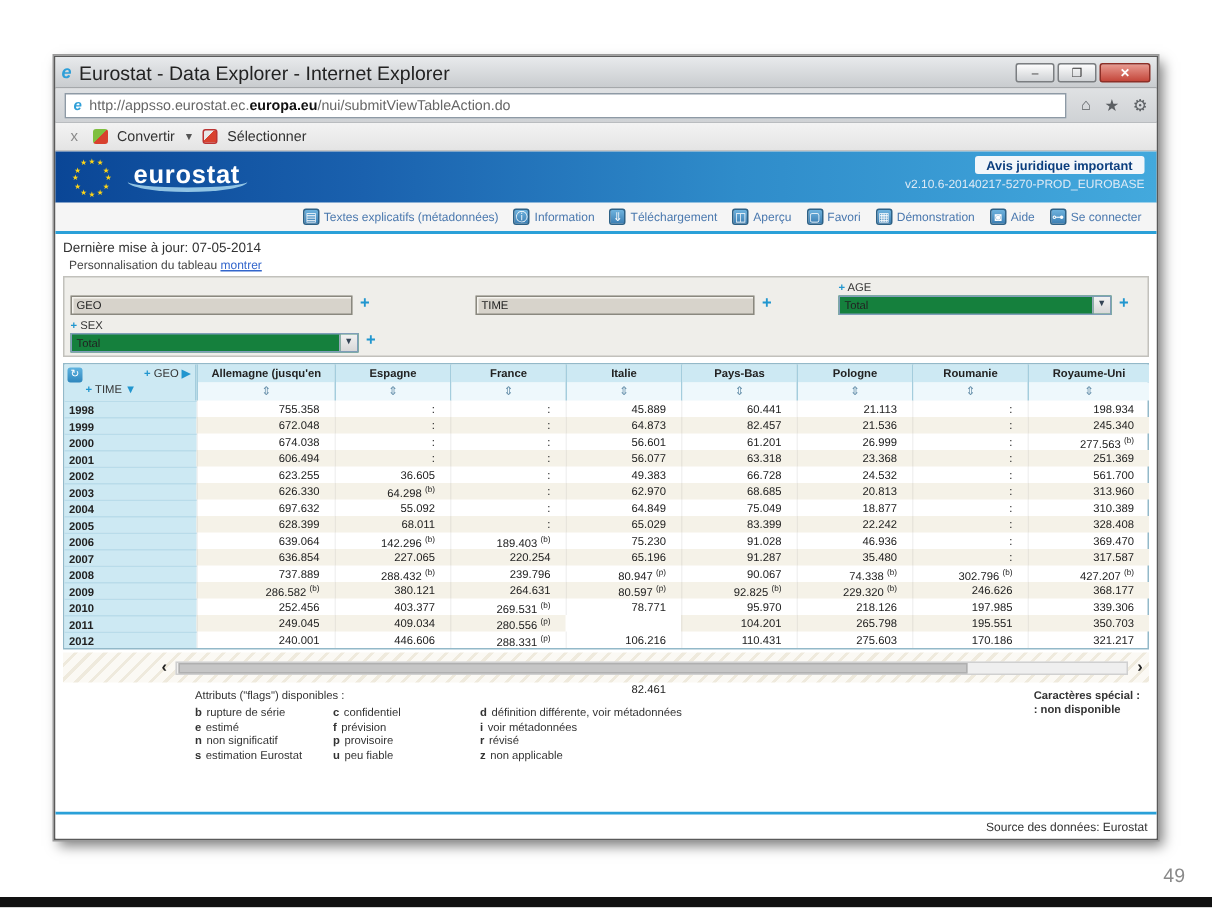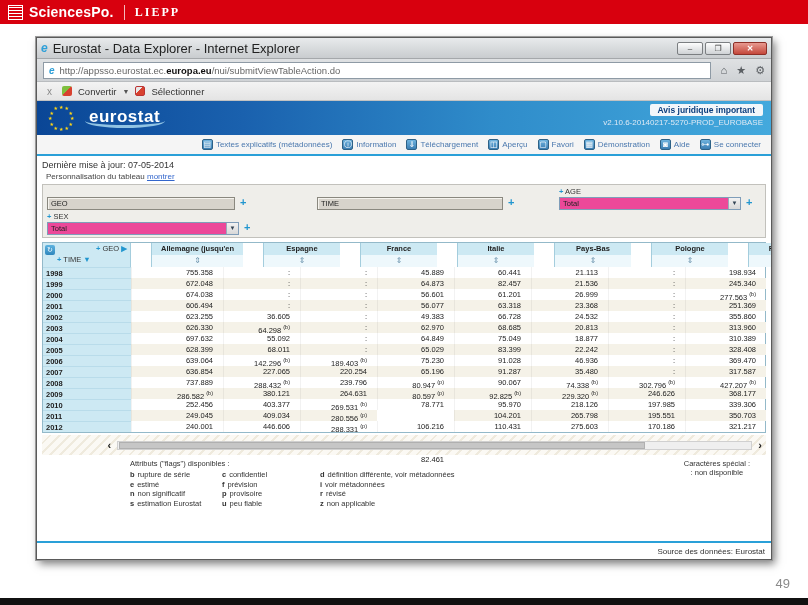--- a/index.html
+++ b/index.html
@@ -73,28 +73,28 @@
   .update { font-size:9px; color:#333; margin-top:1px; }
   .perso { font-size:8px; color:#444; margin:2px 0 3px 4px; }
   .perso a { color:#3366cc; text-decoration:underline; }
 
   .selpanel { position:relative; height:54px; background:#efeeea; border:1px solid #c2c1bc; margin-bottom:4px; }
   .dimbox { position:absolute; height:13px; background:#d7d3cb; border:1px solid #8a887f;
             box-shadow:inset 1px 1px 0 #f5f3ee; font-size:7.5px; color:#222; padding:1px 3px; }
   .plus { position:absolute; color:#2196cf; font-weight:bold; font-size:11px; line-height:11px; }
   .dimlabel { position:absolute; font-size:7.5px; color:#333; }
   .dimlabel .plus-in { color:#2196cf; font-weight:bold; }
-  .selbox { position:absolute; height:13px; background:#ec4899; border:1px solid #7f9db9; font-size:7.5px;
+  .selbox { position:absolute; height:13px; background:#15803d; border:1px solid #7f9db9; font-size:7.5px;
             color:#222; padding:1px 14px 1px 3px; }
   .selbox .arrow { position:absolute; right:0; top:0; width:12px; height:11px; background:linear-gradient(#f2f2f2,#d8d8d8);
                    border-left:1px solid #9ab; font-size:6px; text-align:center; line-height:11px; color:#345; }
 
   
   .dtable { width:724px; border:1px solid #93b9c9; font-size:7.5px; }
-  .thead-row { display:flex;gap:20px; }
+  .thead-row { display:flex; }
   .corner { width:88px; height:24px; background:#cde9f3; position:relative; border-right:1px solid #a4cddd; flex:0 0 auto; }
   .corner .cicon { position:absolute; left:2px; top:2px; width:10px; height:10px; background:linear-gradient(#5fb3e0,#2e86bd);
                    border-radius:2px; color:#fff; font-size:7px; line-height:10px; text-align:center; }
   .corner .geo-lab { position:absolute; right:3px; top:1px; font-size:7.5px; color:#333; }
   .corner .time-lab { position:absolute; left:14px; top:12px; font-size:7.5px; color:#333; }
   .blue { color:#2196cf; font-weight:bold; }
   .colhead { display:flex; flex-direction:column; flex:0 0 auto; border-left:1px solid #a4cddd; }
   .colname { height:12px; background:#cde9f3; font-weight:bold; text-align:center; color:#222;
              line-height:12px; white-space:nowrap; overflow:hidden; }
   .colsort { height:12px; background:#eef8fc; text-align:center; color:#6b93ad; font-size:8px; line-height:11px; }
@@ -114,36 +114,30 @@
   .sc-thumb { position:absolute; left:1px; top:0; height:7px; width:83%; background:#c6c6c6; border:1px solid #b0b0b0; }
   .sc-left-gap { width:62px; }
 
   
   .legendrow { display:flex; margin-top:4px; font-size:7.5px; color:#333; }
   .flags { margin-left:88px; width:470px; }
   .flags-title { margin-bottom:2px; }
   .flagline { display:flex; height:9.5px; }
   .flagline .f1 { width:92px; } .flagline .f2 { width:98px; } .flagline .f3 { width:250px; }
   .flag b { margin-right:3px; }
-  .special { margin-left:auto; margin-right:16px; text-align:center; }
+  .special { margin-left:auto; margin-right:6px; text-align:left;font-weight:bold; }
 
   .statusrow { flex:0 0 auto; height:18px; border-top:2px solid #2aa0d8; display:flex; align-items:center;
                justify-content:flex-end; padding-right:6px; font-size:8px; color:#333; background:#fff; }
 </style>
 </head>
 <body>
 
 <div class="slide">
 
-  <div class="topbar">
-    <div class="crest"></div>
-    <div class="brand">SciencesPo.</div>
-    <div class="brand-div"></div>
-    <div class="brand2">LIEPP</div>
-  </div>
 
   <div class="window">
 
     <div class="titlebar">
       <span class="ie-fav">e</span>
       <span class="wtitle">Eurostat - Data Explorer - Internet Explorer</span>
       <span class="winbtn">–</span>
       <span class="winbtn">❐</span>
       <span class="winbtn close">✕</span>
     </div>
@@ -332,21 +326,21 @@
             </div>
             <div class="trow">
               <div class="ycell">2002</div>
               <div class="vcell" style="width: 92px;">623.255</div>
               <div class="vcell" style="width: 77px;">36.605</div>
               <div class="vcell" style="width: 77px;">:</div>
               <div class="vcell" style="width: 77px;">49.383</div>
               <div class="vcell" style="width: 77px;">66.728</div>
               <div class="vcell" style="width: 77px;">24.532</div>
               <div class="vcell" style="width: 77px;">:</div>
-              <div class="vcell" style="width: 81px;">355.860</div>
+              <div class="vcell" style="width: 81px;">561.700</div>
             </div>
             <div class="trow alt">
               <div class="ycell">2003</div>
               <div class="vcell" style="width: 92px;">626.330</div>
               <div class="vcell" style="width: 77px;">64.298 <sup>(b)</sup></div>
               <div class="vcell" style="width: 77px;">:</div>
               <div class="vcell" style="width: 77px;">62.970</div>
               <div class="vcell" style="width: 77px;">68.685</div>
               <div class="vcell" style="width: 77px;">20.813</div>
               <div class="vcell" style="width: 77px;">:</div>

